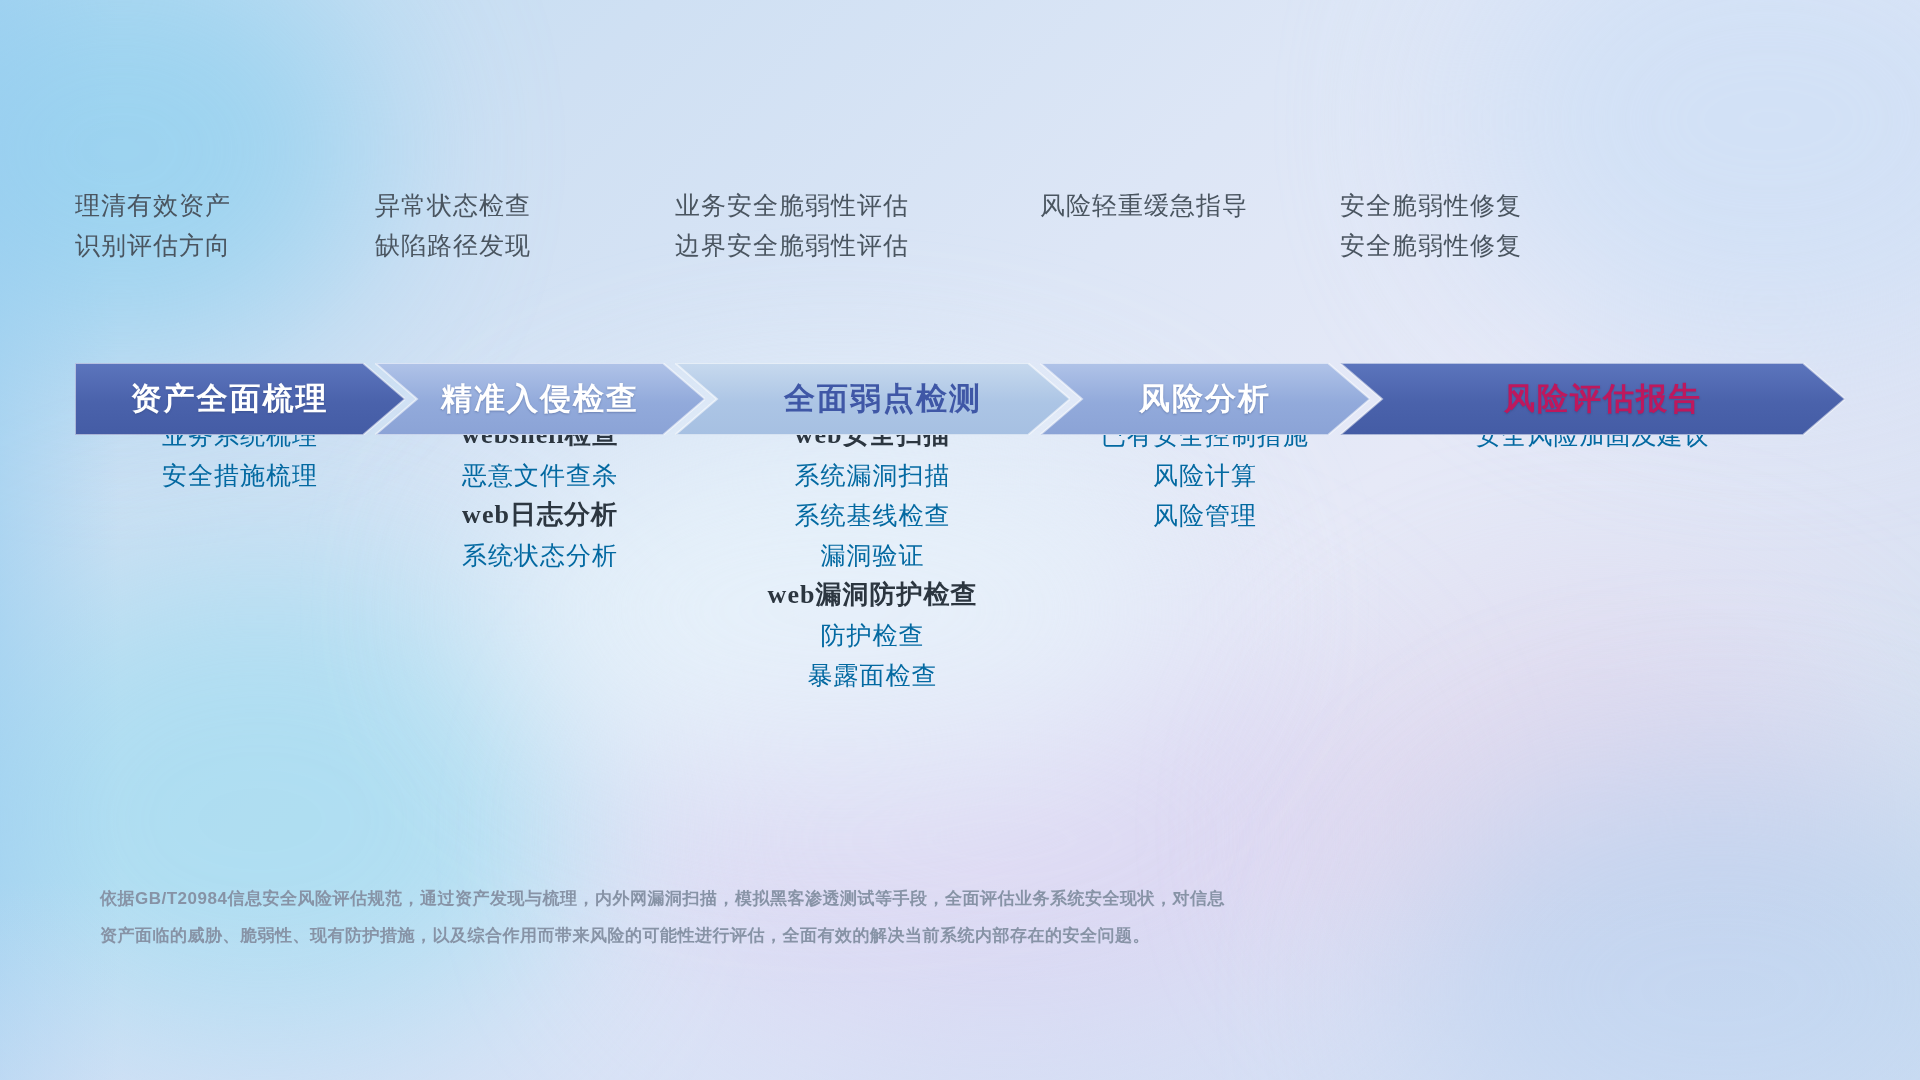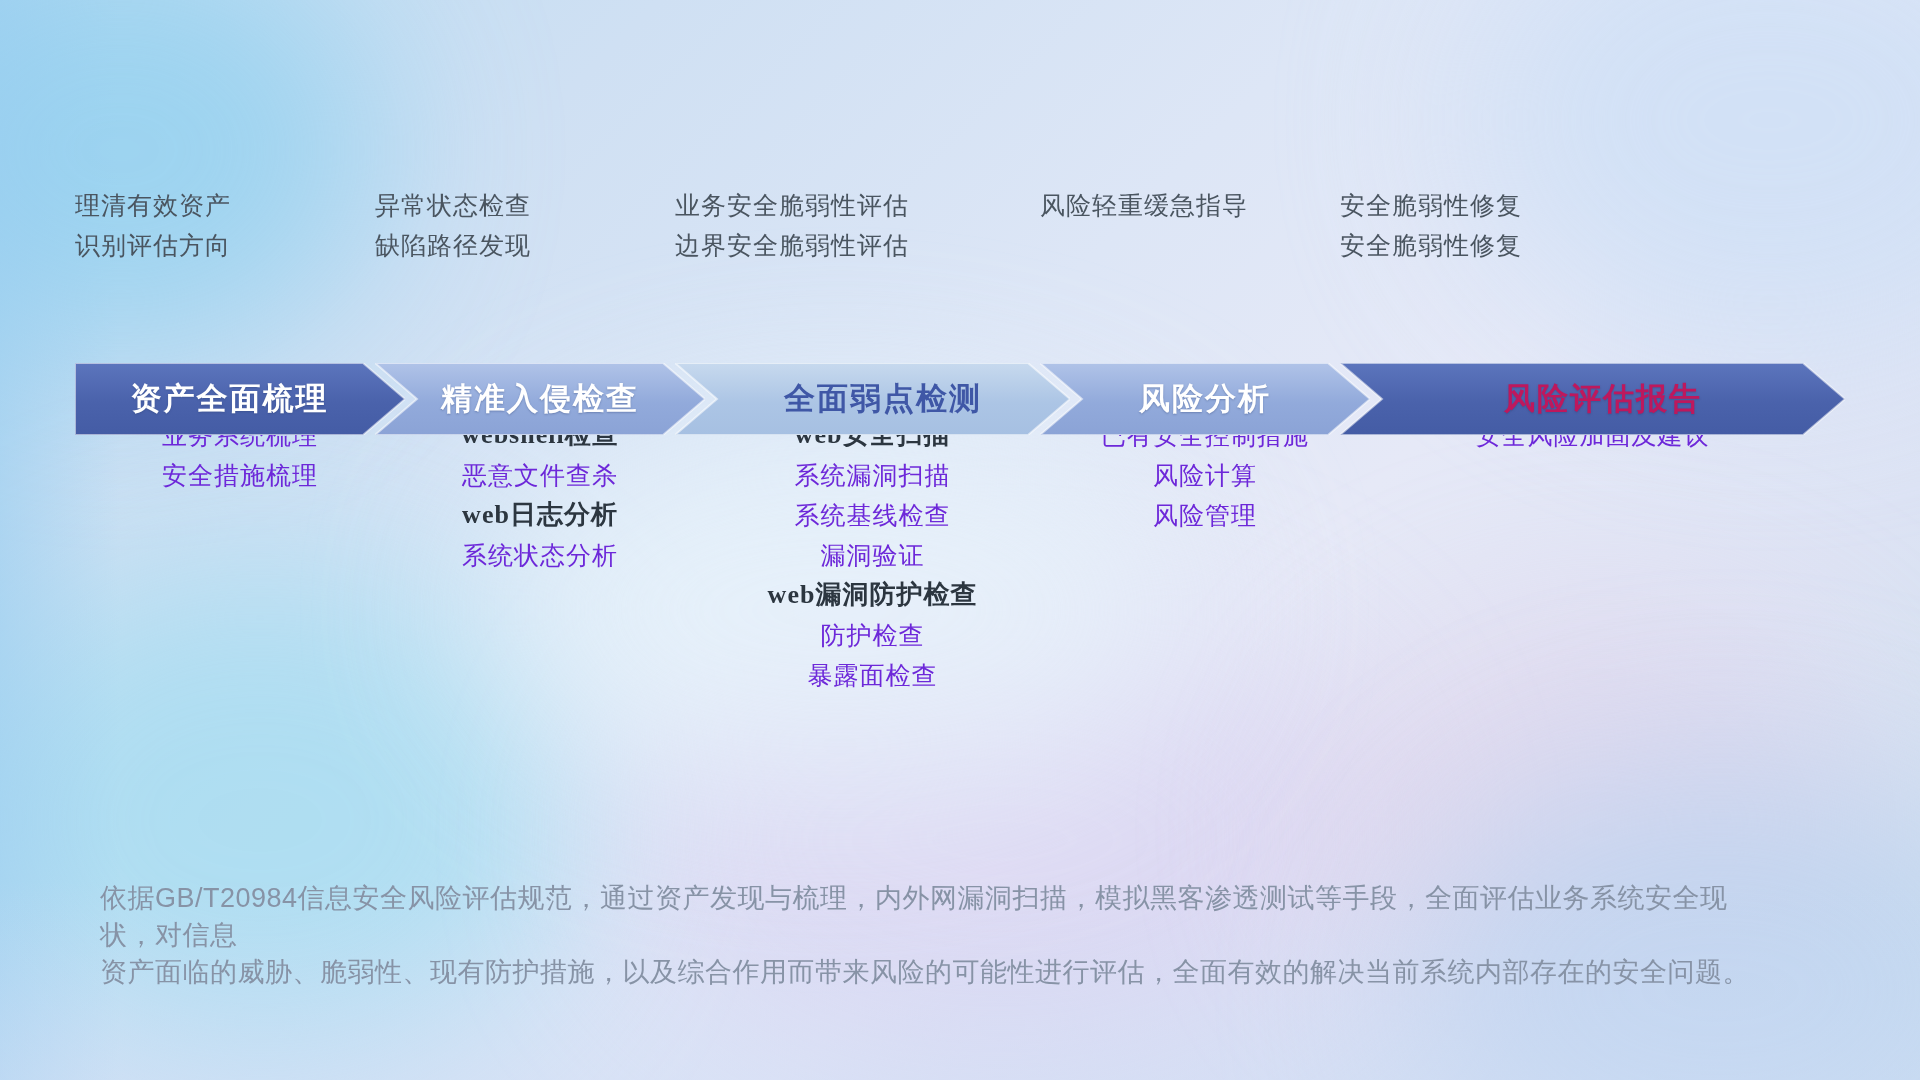--- a/index.html
+++ b/index.html
@@ -48,35 +48,36 @@
   }
   .chev .shape { position:absolute; inset:0; z-index:1; }
 
   
   .bot-row {
     position:absolute; left:0; right:0; top:415px; height:290px;
     display:flex;
   }
   .col-bot { position:relative; text-align:center; }
   .col-bot .item {
-    font-size:25px; color:#6d28d9; line-height:40px;
+    font-size:25px; color:#0369a1; line-height:40px;
     letter-spacing:1px; white-space:nowrap;
   }
   .col-bot .item.em {
     font-family:"Liberation Serif","DejaVu Serif",serif;
     font-weight:bold; font-size:26px; color:#2c3640;
   }
 
   
   #footer {
     position:absolute; left:100px; top:880px; width:1660px;
   }
   #footer p {
-    font-size:27px; line-height:37px; color:#8793a6;
+    font-size:17px; line-height:37px; color:#8793a6;
     letter-spacing:0.5px;
+    font-weight:bold;
   }
 
   
   .edge-l { position:absolute; left:0; top:0; width:120px; height:1080px;
             background:linear-gradient(90deg,rgba(150,205,240,.55),rgba(150,205,240,0)); }
   .edge-b { position:absolute; left:0; bottom:0; width:1920px; height:200px;
             background:linear-gradient(0deg,rgba(205,220,245,.45),rgba(205,220,245,0)); }
 </style>
 </head>
 <body>

